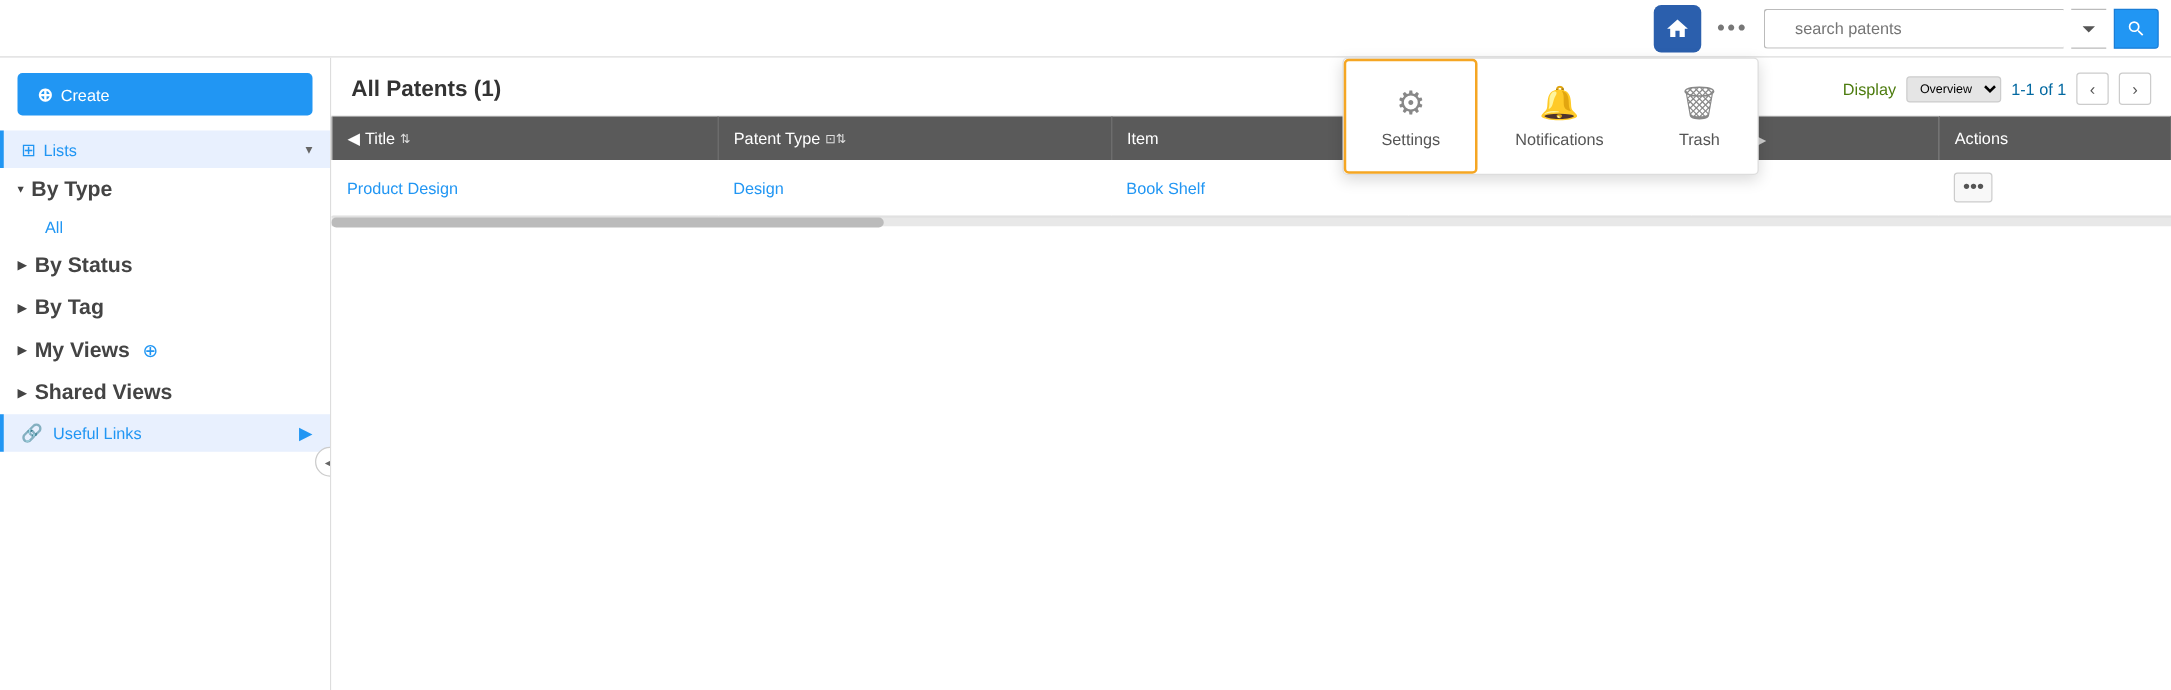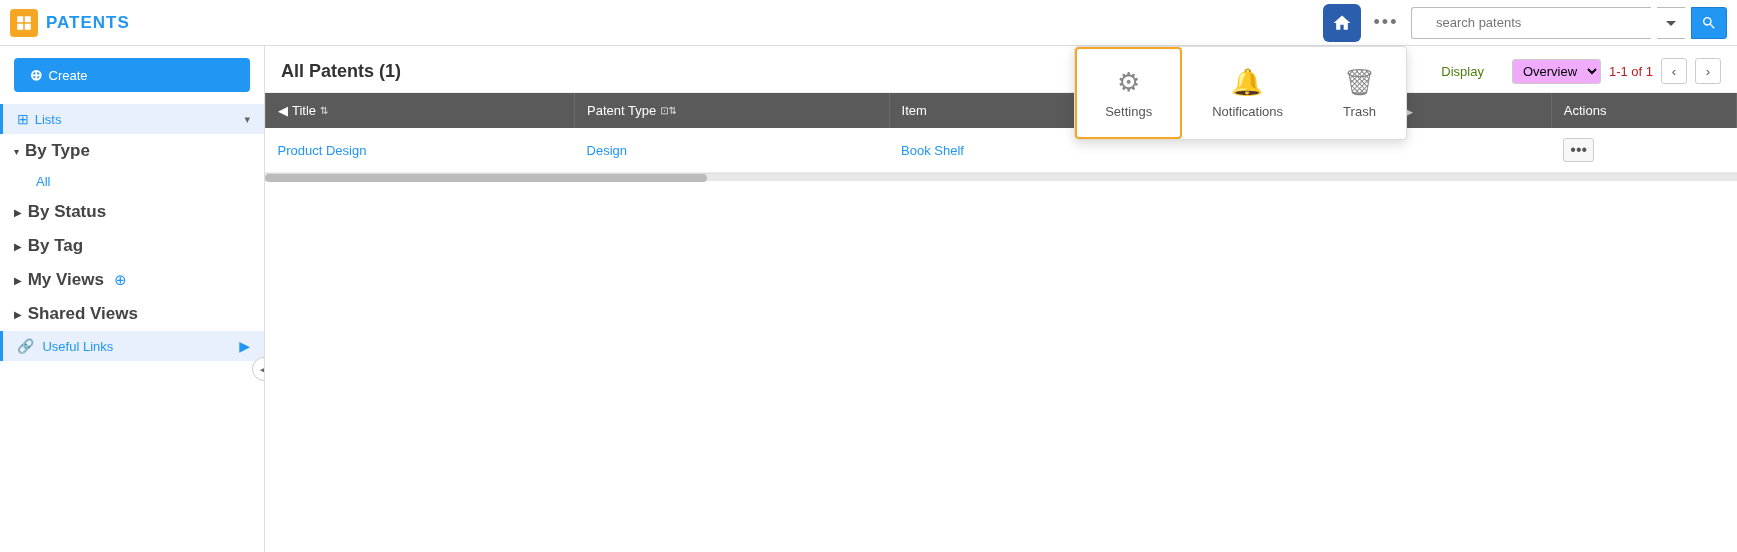--- a/index.html
+++ b/index.html
@@ -210,26 +210,25 @@
       align-items: center;
       gap: 8px;
       font-size: 13px;
       color: #555;
     }
     .display-label { color: #4d7c0f; }
     .display-select {
       border: 1px solid #ccc;
       border-radius: 3px;
       padding: 3px 6px;
-      font-size: 13px;
-      cursor: pointer;
-      background: #f0abfc;
-      margin-left: 20px;
-    }
-    .pagination-info { color: #b91c1c; font-size: 13px; }
+      font-size: 10px;
+      cursor: pointer;
+      background: #e5e5e5;
+    }
+    .pagination-info { color: #0369a1; font-size: 13px; }
     .pagination-btn {
       border: 1px solid #ccc;
       background: #fff;
       border-radius: 3px;
       width: 26px;
       height: 26px;
       cursor: pointer;
       display: flex;
       align-items: center;
       justify-content: center;
@@ -333,31 +332,20 @@
       border-radius: 4px;
     }
 
     .plus-icon { font-size: 15px; font-weight: bold; }
     .link-icon { color: #2196f3; font-size: 14px; }
   </style>
 </head>
 <body>
 
 <div class="top-navbar">
-  <div class="app-logo">
-    <div class="app-logo-icon">
-      <svg viewBox="0 0 24 24" fill="white">
-          <rect x="3" y="3" width="8" height="8"></rect>
-          <rect x="13" y="3" width="8" height="8"></rect>
-          <rect x="3" y="13" width="8" height="8"></rect>
-          <rect x="13" y="13" width="8" height="8"></rect>
-        </svg>
-    </div>
-    <span class="app-title">PATENTS</span>
-  </div>
 
   <div class="navbar-spacer"></div>
 
   <div class="navbar-actions">
     <button class="nav-icon-btn home-btn" title="Home">
       <svg width="20" height="20" viewBox="0 0 24 24" fill="currentColor">
           <path d="M10 20v-6h4v6h5v-8h3L12 3 2 12h3v8z"></path>
         </svg>
     </button>
     <button class="three-dots-btn">

